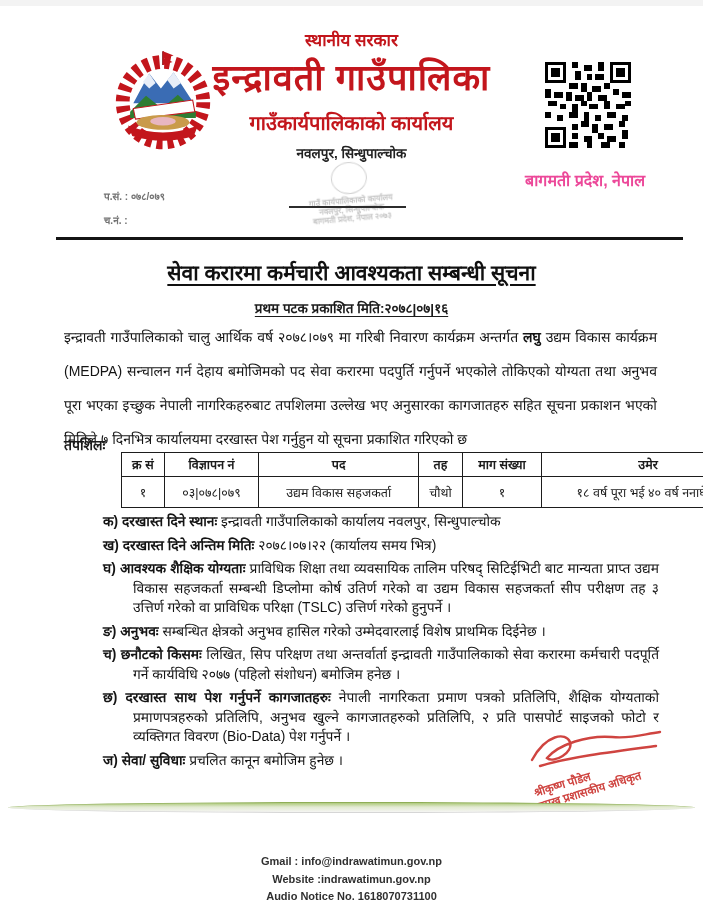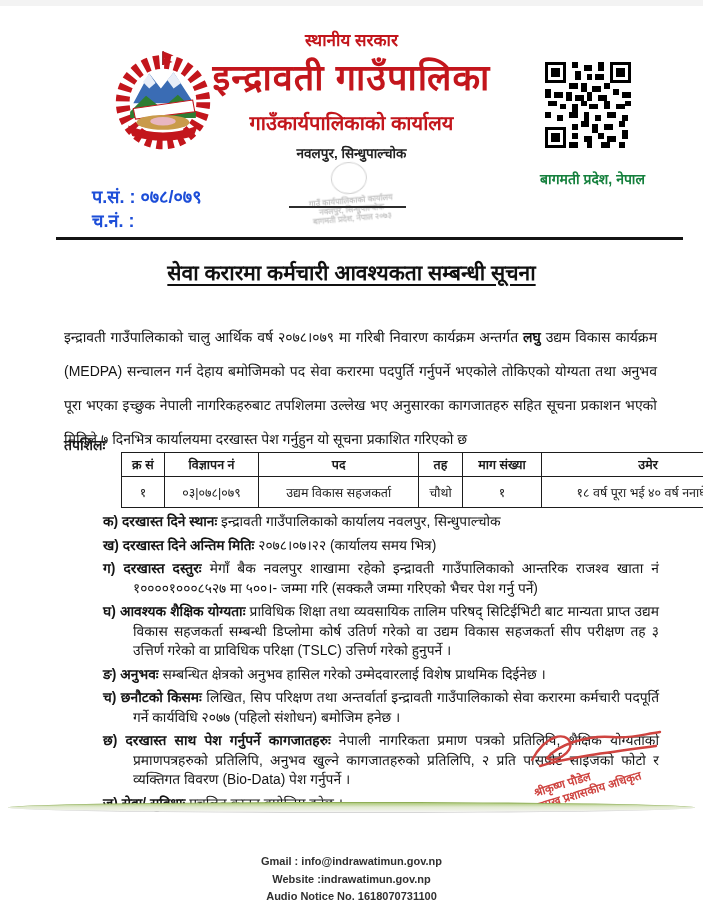--- a/index.html
+++ b/index.html
@@ -9,24 +9,24 @@
   }
   
   .hdr-local{position:absolute;top:22px;left:0;width:100%;text-align:center;
     color:#c3161c;font-weight:700;font-size:17px;}
   .hdr-muni{position:absolute;top:46px;left:0;width:100%;text-align:center;
     color:#c3161c;font-weight:700;font-size:36px;letter-spacing:1px;}
   .hdr-office{position:absolute;top:103px;left:0;width:100%;text-align:center;
     color:#c3161c;font-weight:700;font-size:20px;}
   .hdr-addr{position:absolute;top:138px;left:0;width:100%;text-align:center;
     color:#222;font-weight:700;font-size:13.5px;}
-  .hdr-prov{position:absolute;top:163px;right:58px;color:#15803d;font-weight:700;font-size:14px;}
+  .hdr-prov{position:absolute;top:163px;right:58px;color:#ec4899;font-weight:700;font-size:16px;}
   .emblem{position:absolute;left:110px;top:40px;width:106px;height:106px;}
   .qr{position:absolute;right:72px;top:56px;width:86px;height:86px;}
-  .refs{position:absolute;left:92px;top:179px;font-size:18px;font-weight:700;color:#1d4ed8;line-height:24px;}
+  .refs{position:absolute;left:104px;top:179px;font-size:10px;font-weight:700;color:#737373;line-height:24px;}
   .stamp{position:absolute;left:283px;top:156px;width:136px;height:80px;opacity:.45;
     color:#7d7d7d;font-size:8px;line-height:9px;text-align:center;transform:rotate(-5deg);
     filter:blur(.4px);font-weight:700;}
   .stamp .st-circ{width:34px;height:30px;margin:0 auto 2px auto;border:1px solid #999;border-radius:50%;}
   .stamp-line{position:absolute;left:289px;top:200px;width:117px;height:2px;background:#2c2c2c;}
   .rule{position:absolute;left:56px;top:231px;width:627px;height:3px;background:#141414;}
   
   .n-title{position:absolute;top:252px;left:0;width:100%;text-align:center;font-size:21px;
     font-weight:700;color:#101010;}
   .n-title span{text-decoration:underline;text-underline-offset:4px;}
@@ -163,20 +163,23 @@
     <div>नवलपुर, सिन्धुपाल्चोक</div>
     <div>बागमती प्रदेश, नेपाल २०७३</div>
   </div>
   <div class="stamp-line"></div>
 
   <div class="rule"></div>
 
   <div class="n-title">
     <span>सेवा करारमा कर्मचारी आवश्यकता सम्बन्धी सूचना</span>
   </div>
+  <div class="n-sub">
+    <span>प्रथम पटक प्रकाशित मिति:२०७८|०७|१६</span>
+  </div>
 
   <div class="n-para">
     <span>इन्द्रावती गाउँपालिकाको चालु आर्थिक वर्ष २०७८।०७९ मा गरिबी निवारण कार्यक्रम अन्तर्गत </span><b>लघु</b><span> उद्यम विकास कार्यक्रम (MEDPA) सन्चालन गर्न देहाय बमोजिमको पद सेवा करारमा पदपुर्ति गर्नुपर्ने भएकोले तोकिएको योग्यता तथा अनुभव पूरा भएका इच्छुक नेपाली नागरिकहरुबाट तपशिलमा उल्लेख भए अनुसारका कागजातहरु सहित सूचना प्रकाशन भएको मितिले ७ दिनभित्र कार्यालयमा दरखास्त पेश गर्नुहुन यो सूचना प्रकाशित गरिएको छ</span>
   </div>
   <div class="tapasil">तपशिलः</div>
 
   <table class="tbl">
     <thead>
       <tr>
         <th>क्र सं</th>
@@ -195,21 +198,20 @@
         <td>चौथो</td>
         <td>१</td>
         <td>१८ वर्ष पूरा भई ४० वर्ष ननाघेको</td>
       </tr>
     </tbody>
   </table>
 
   <div class="list">
     <div class="li"><b>क)</b> <b>दरखास्त दिने स्थानः </b><span>इन्द्रावती गाउँपालिकाको कार्यालय नवलपुर, सिन्धुपाल्चोक</span></div>
     <div class="li"><b>ख)</b> <b>दरखास्त दिने अन्तिम मितिः </b><span>२०७८।०७।२२ (कार्यालय समय भित्र)</span></div>
-    <div class="li"><b>ग)</b> <b>दरखास्त दस्तुरः </b><span>मेगाँ बैक नवलपुर शाखामा रहेको इन्द्रावती गाउँपालिकाको आन्तरिक राजश्व खाता नं १००००१०००८५२७ मा ५००।- जम्मा गरि (सक्कलै जम्मा गरिएको भैचर पेश गर्नु पर्ने)</span></div>
     <div class="li"><b>घ)</b> <b>आवश्यक शैक्षिक योग्यताः </b><span>प्राविधिक शिक्षा तथा व्यवसायिक तालिम परिषद् सिटिईभिटी बाट मान्यता प्राप्त उद्यम विकास सहजकर्ता सम्बन्धी डिप्लोमा कोर्ष उतिर्ण गरेको वा उद्यम विकास सहजकर्ता सीप परीक्षण तह ३ उत्तिर्ण गरेको वा प्राविधिक परिक्षा (TSLC) उत्तिर्ण गरेको हुनुपर्ने ।</span></div>
     <div class="li"><b>ङ)</b> <b>अनुभवः </b><span>सम्बन्धित क्षेत्रको अनुभव हासिल गरेको उम्मेदवारलाई विशेष प्राथमिक दिईनेछ ।</span></div>
     <div class="li"><b>च)</b> <b>छनौटको किसमः </b><span>लिखित, सिप परिक्षण तथा अन्तर्वार्ता इन्द्रावती गाउँपालिकाको सेवा करारमा कर्मचारी पदपूर्ति गर्ने कार्यविधि २०७७ (पहिलो संशोधन) बमोजिम हनेछ ।</span></div>
     <div class="li"><b>छ)</b> <b>दरखास्त साथ पेश गर्नुपर्ने कागजातहरुः </b><span>नेपाली नागरिकता प्रमाण पत्रको प्रतिलिपि, शैक्षिक योग्यताको प्रमाणपत्रहरुको प्रतिलिपि, अनुभव खुल्ने कागजातहरुको प्रतिलिपि, २ प्रति पासपोर्ट साइजको फोटो र व्यक्तिगत विवरण (Bio-Data) पेश गर्नुपर्ने ।</span></div>
     <div class="li"><b>ज)</b> <b>सेवा/ सुविधाः </b><span>प्रचलित कानून बमोजिम हुनेछ ।</span></div>
   </div>
 
   <div class="sig">
     <svg width="150" height="50" viewBox="0 0 150 50">
       <path d="M14,34 C28,8 48,6 52,16 C56,26 36,38 29,32 C41,18 70,9 94,11 C114,13 126,8 142,6 M22,40 C52,31 92,26 138,20" stroke="#cf4440" stroke-width="2.4" fill="none" stroke-linecap="round"></path>

